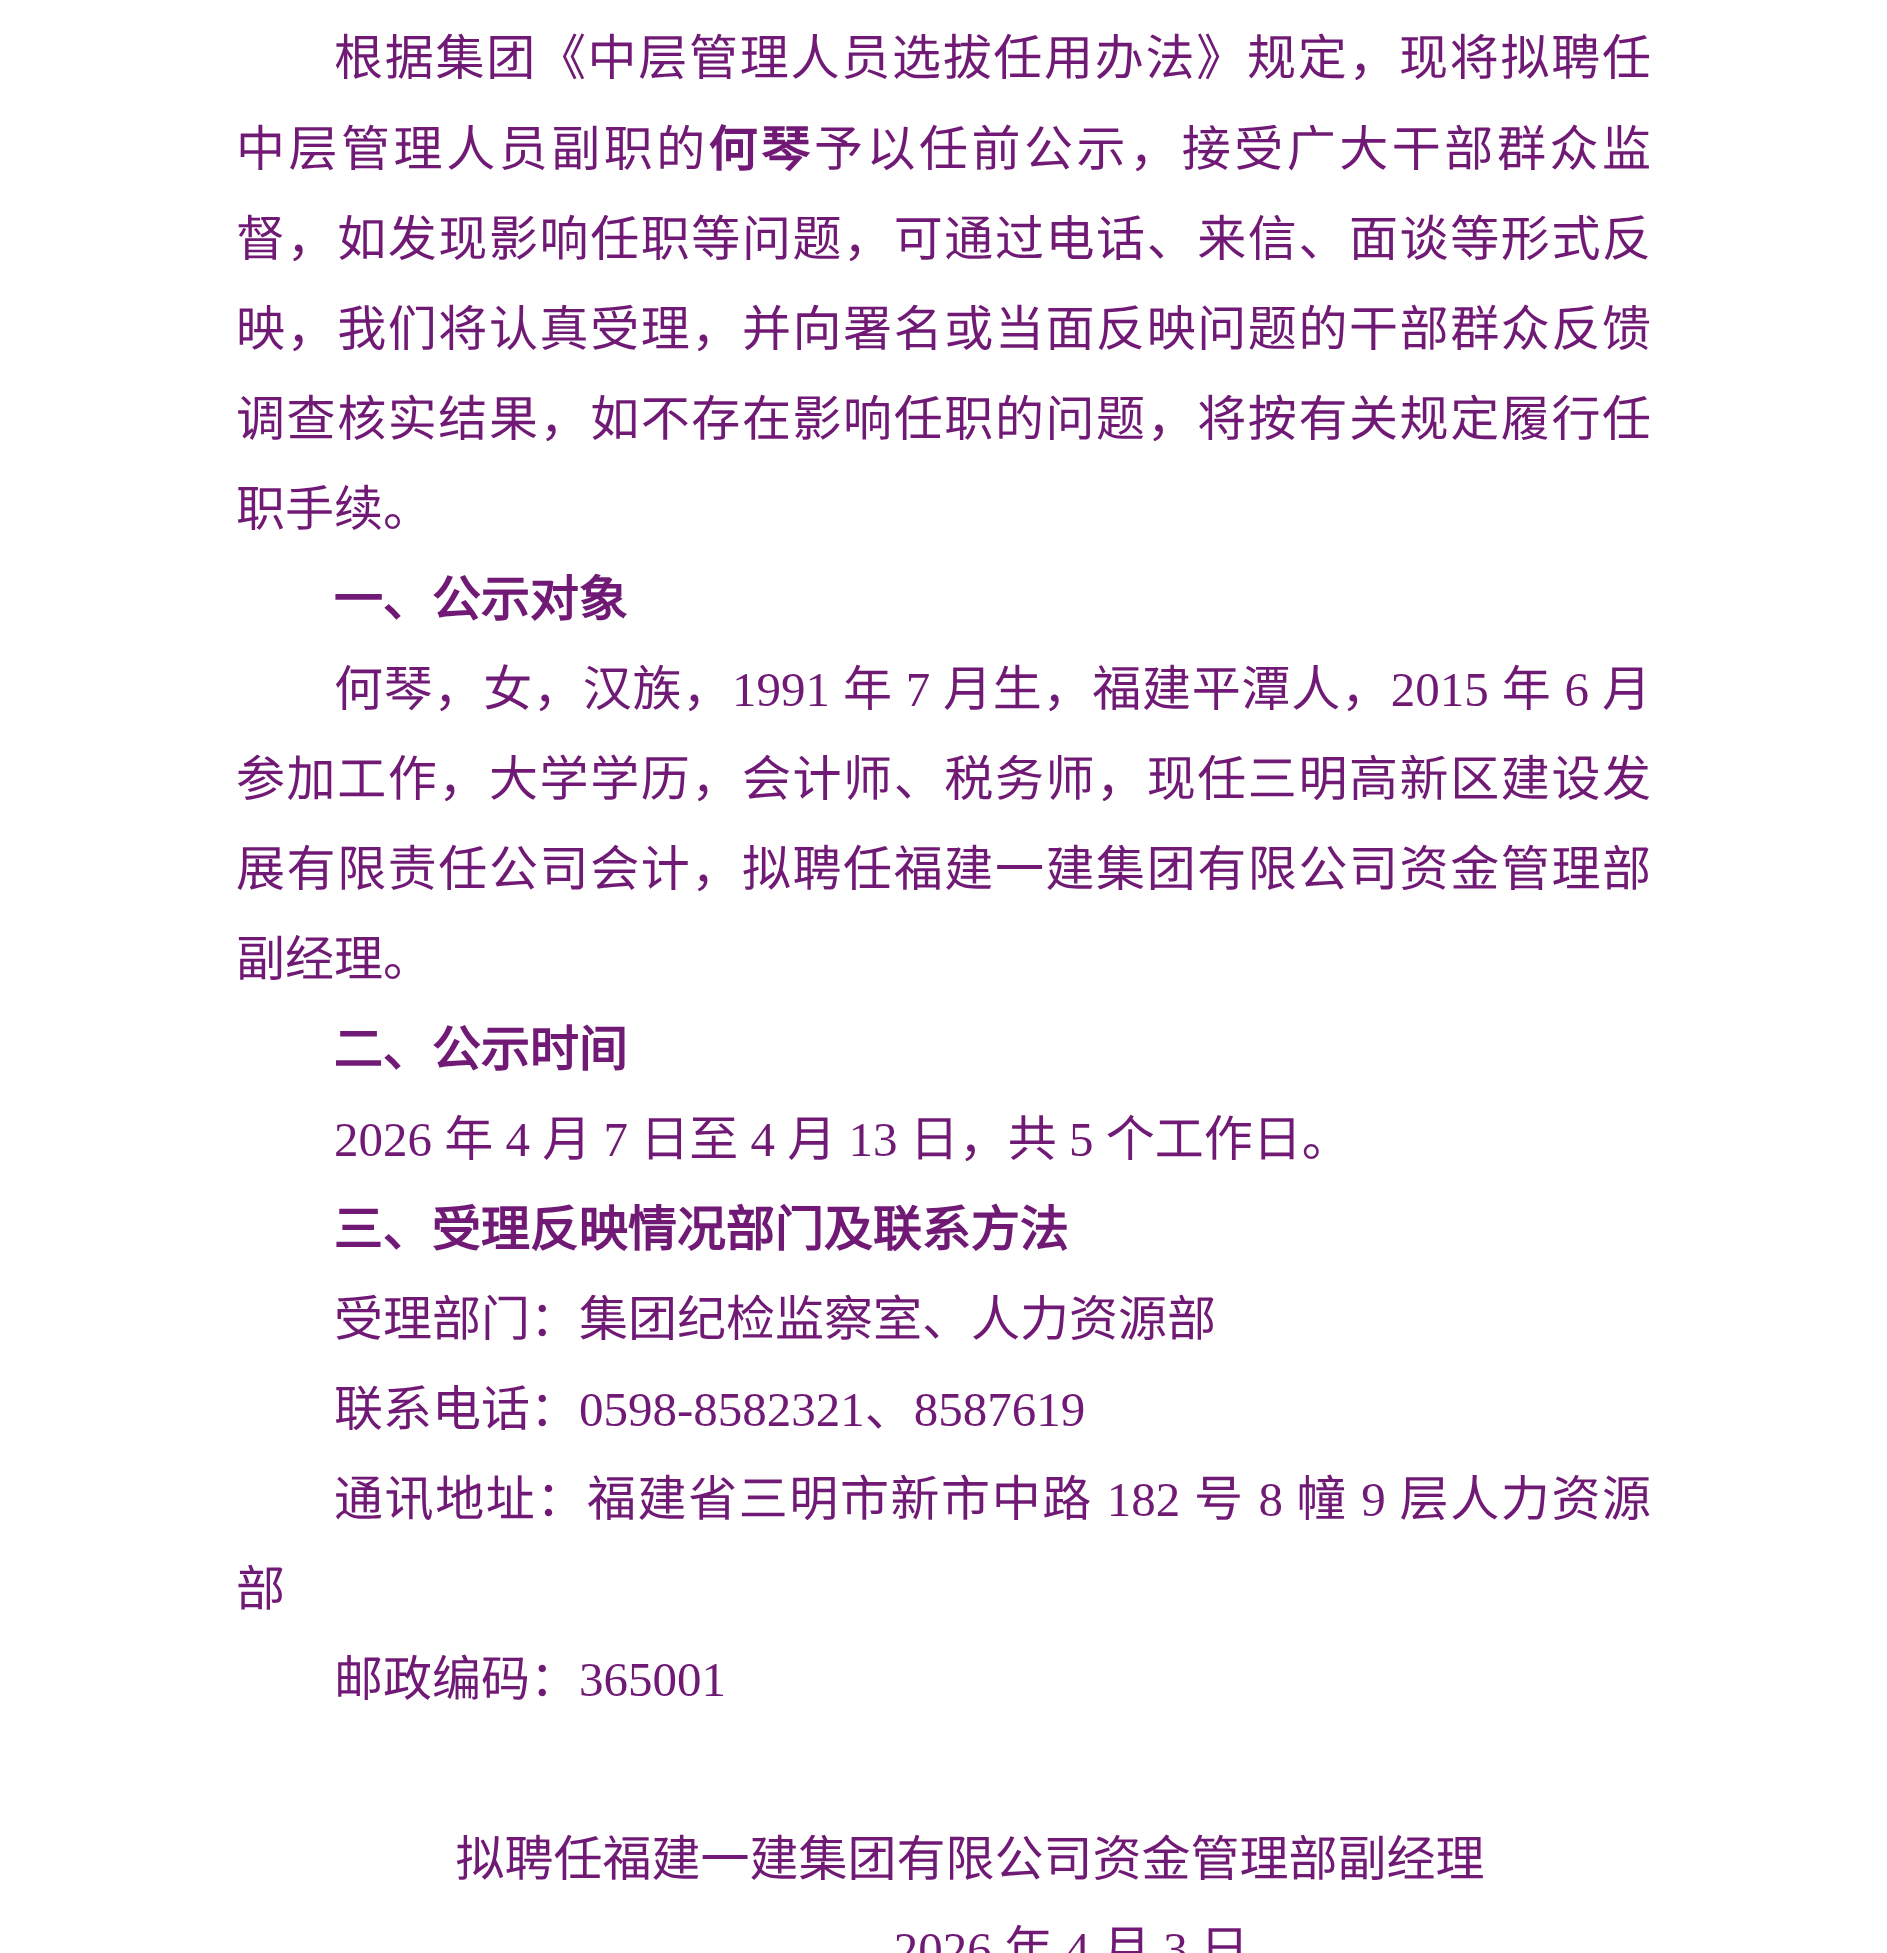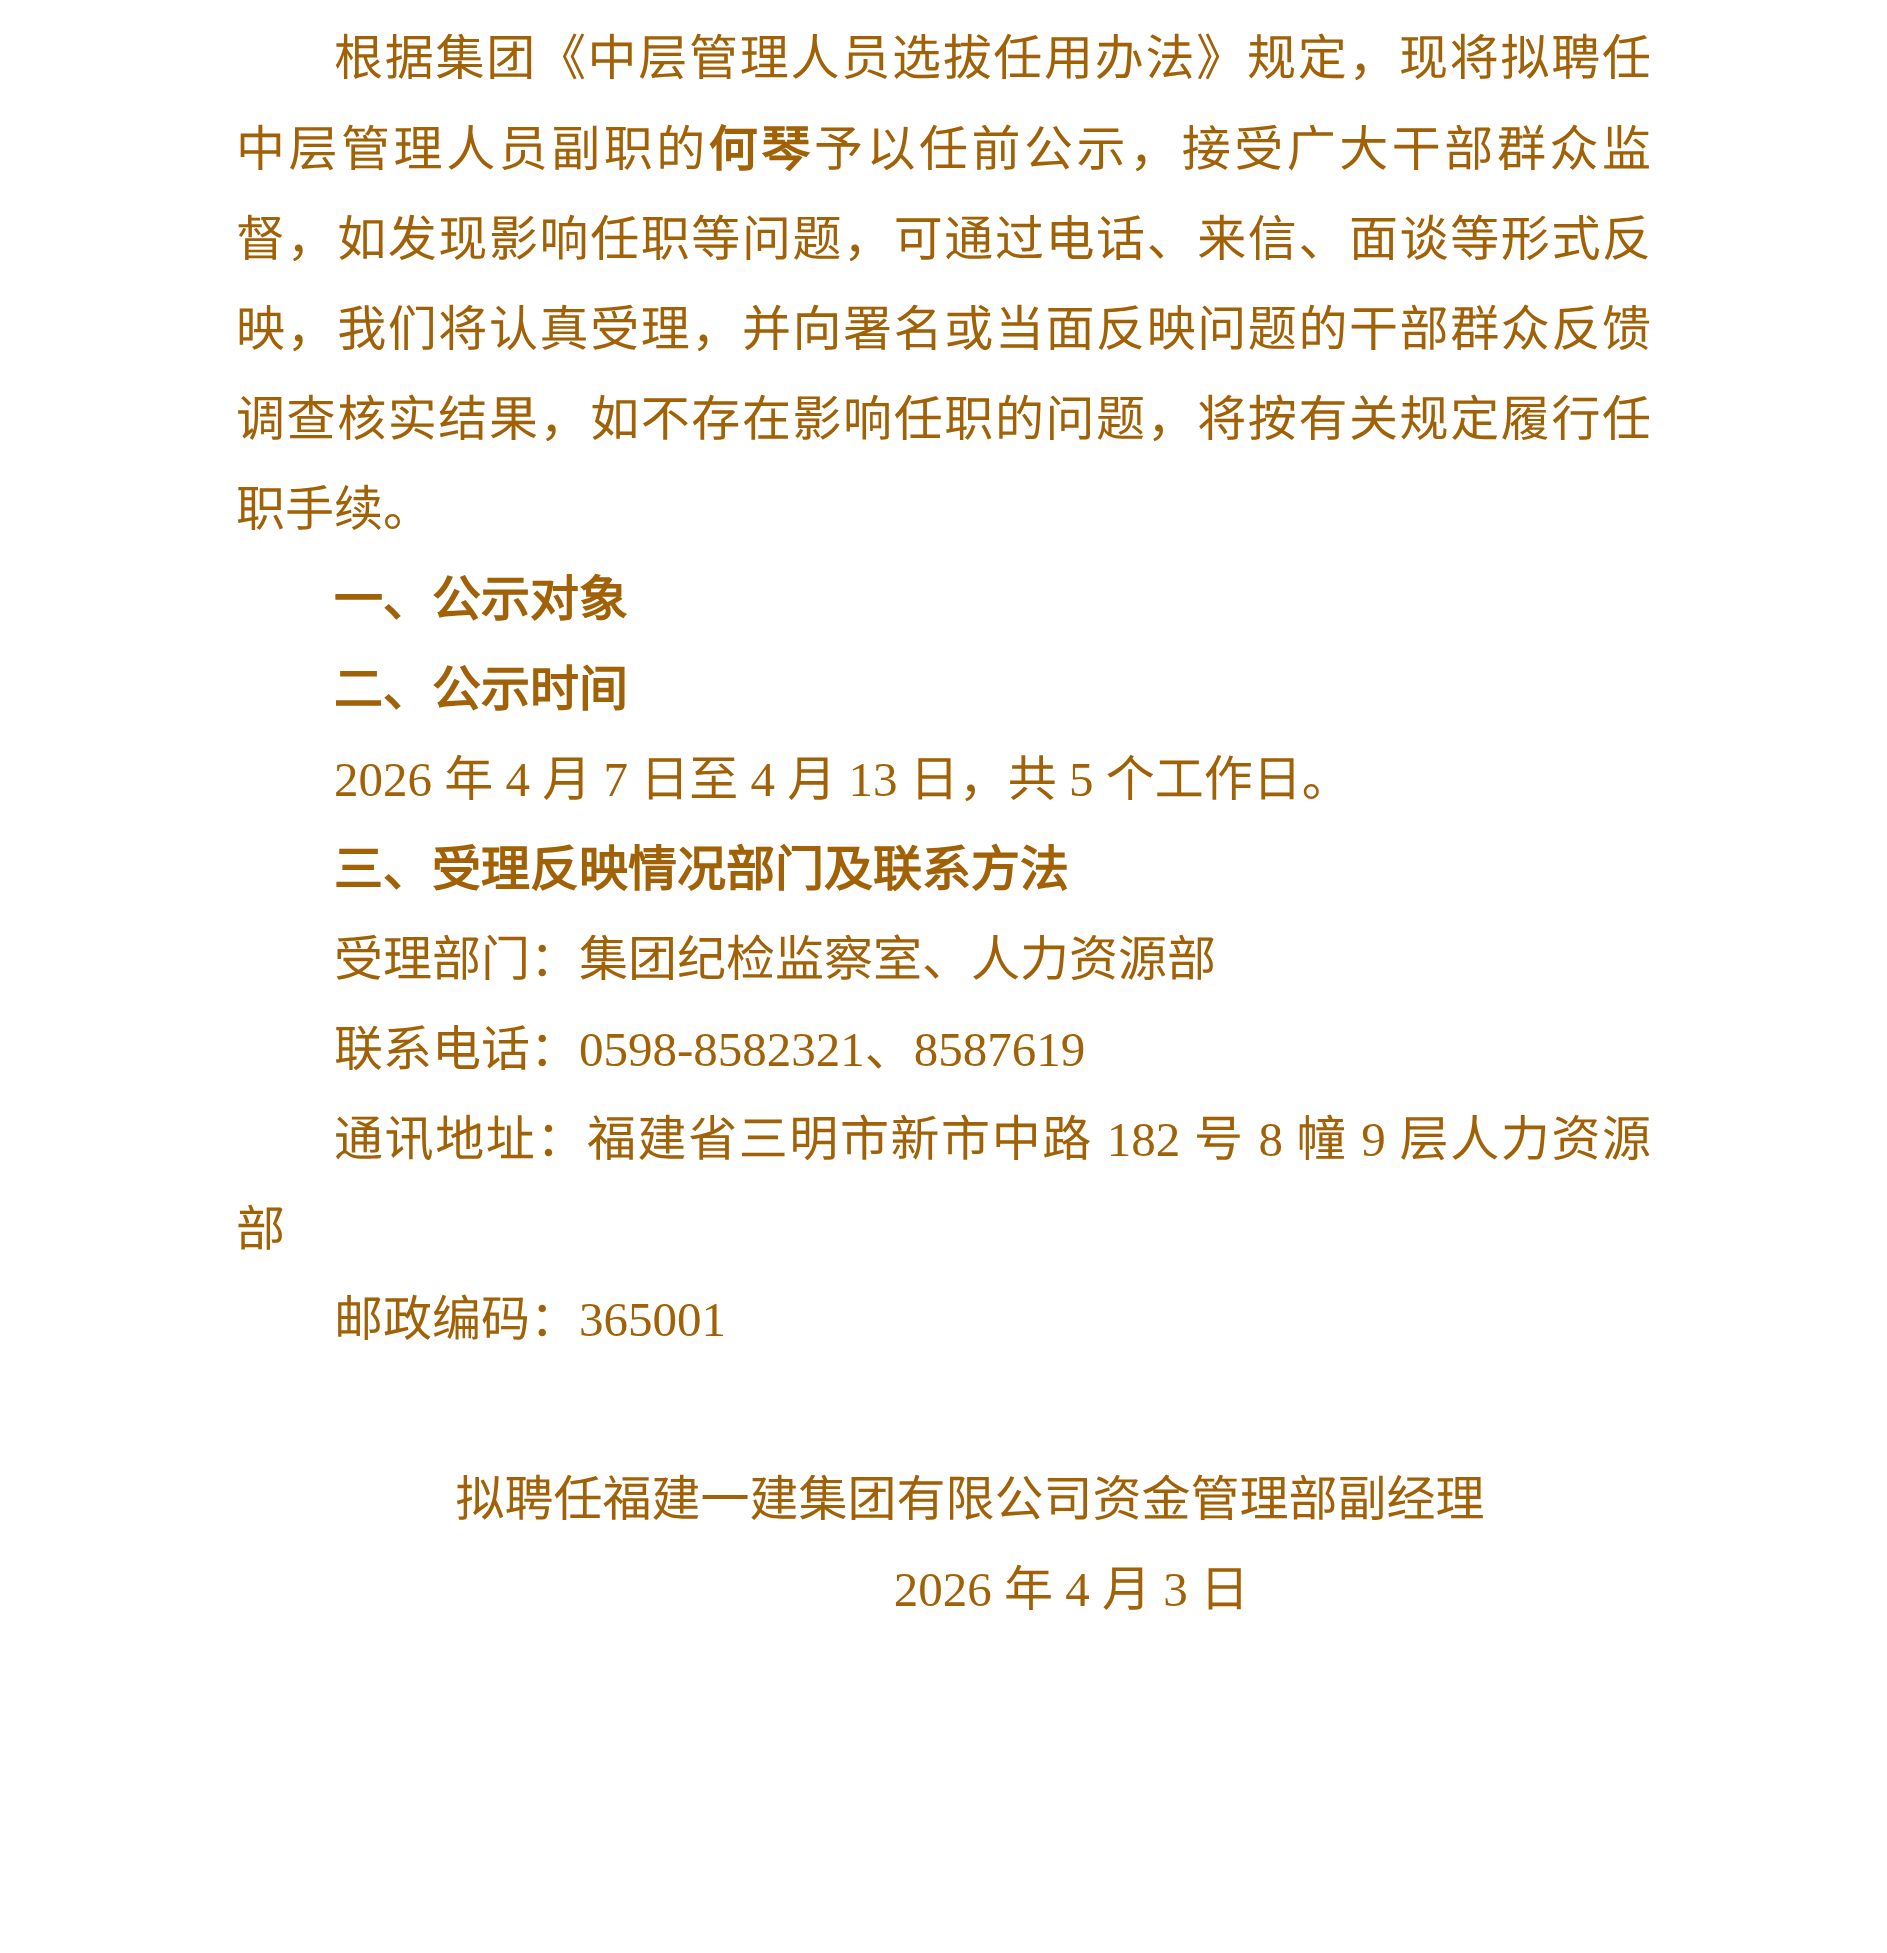--- a/index.html
+++ b/index.html
@@ -7,21 +7,21 @@
     padding: 0;
     background: #ffffff;
   }
   .page {
     position: relative;
     width: 1887px;
     height: 1954px;
     box-sizing: border-box;
     padding: 13.7px 236px 0 236px;
     background: #ffffff;
-    color: #a16207;
+    color: #701a75;
     font-family: "Liberation Serif", "DejaVu Serif", serif;
     font-size: 49px;
     line-height: 90px;
     overflow: hidden;
   }
   p { margin: 0; }
   .body-par {
     text-indent: 2em;
     text-align: justify;
     text-justify: inter-ideograph;
@@ -50,20 +50,21 @@
 </style>
 </head>
 <body>
 
 <div class="page">
 
   <p class="body-par"><span>根据集团《中层管理人员选拔任用办法》规定，现将拟聘任中层管理人员副职的</span><span class="bold-name">何琴</span><span>予以任前公示，接受广大干部群众监督，如发现影响任职等问题，可通过电话、来信、面谈等形式反映，我们将认真受理，并向署名或当面反映问题的干部群众反馈调查核实结果，如不存在影响任职的问题，将按有关规定履行任职手续。</span></p>
 
   <p class="heading-par">一、公示对象</p>
 
+  <p class="body-par">何琴，女，汉族，1991 年 7 月生，福建平潭人，2015 年 6 月参加工作，大学学历，会计师、税务师，现任三明高新区建设发展有限责任公司会计，拟聘任福建一建集团有限公司资金管理部副经理。</p>
 
   <p class="heading-par">二、公示时间</p>
 
   <p class="body-par">2026 年 4 月 7 日至 4 月 13 日，共 5 个工作日。</p>
 
   <p class="heading-par">三、受理反映情况部门及联系方法</p>
 
   <p class="body-par">受理部门：集团纪检监察室、人力资源部</p>
 
   <p class="body-par">联系电话：0598-8582321、8587619</p>

